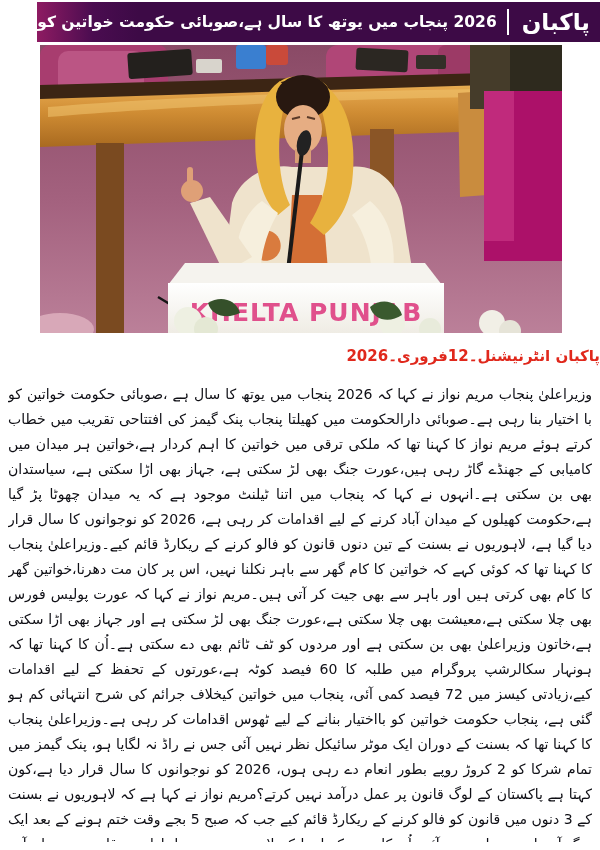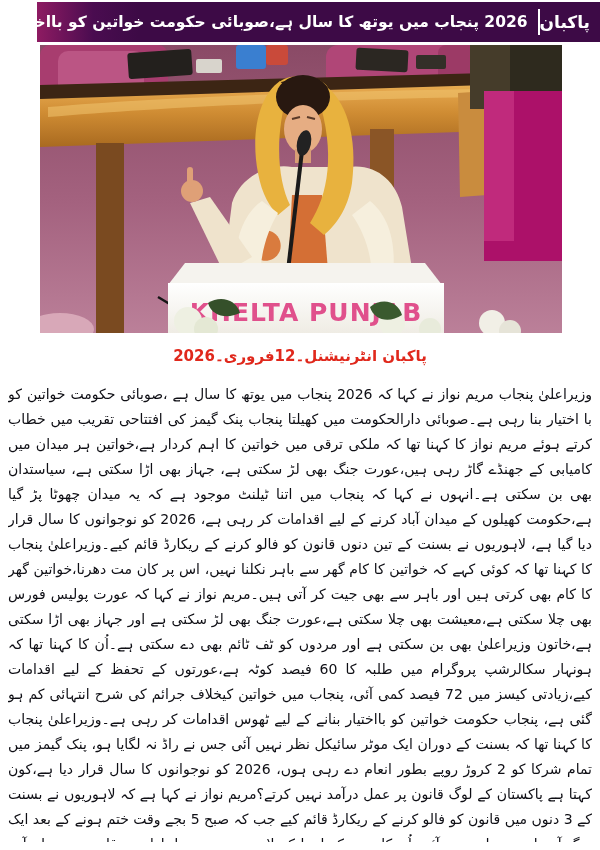--- a/index.html
+++ b/index.html
@@ -21,23 +21,23 @@
     right: 0;
     left: 37px;
     height: 40px;
     background: linear-gradient(to left, #3d0a46 0%, #3d0a46 82%, #4a0c50 90%, #8e1b62 100%);
     display: flex;
     align-items: center;
     direction: rtl;
     color: #ffffff;
   }
   .banner .brand {
-    font-size: 17px;
+    font-size: 23px;
     font-weight: bold;
-    padding: 0 10px 0 0;
+    padding: 0 10px 0 13px;
     white-space: nowrap;
     letter-spacing: 0.5px;
   }
   .banner .divider {
     width: 2px;
     height: 26px;
     background: #ffffff;
     flex: 0 0 auto;
   }
   .banner .headline {
@@ -57,21 +57,21 @@
     overflow: hidden;
     direction: ltr;
   }
   .photo svg { display: block; }
   
   .caption {
     position: absolute;
     top: 347px;
     left: 0;
     right: 0;
-    text-align: center;
+    text-align: right;
     color: #e0281c;
     font-size: 15px;
     font-weight: bold;
     direction: rtl;
   }
   
   .article {
     position: absolute;
     top: 382px;
     right: 8px;

